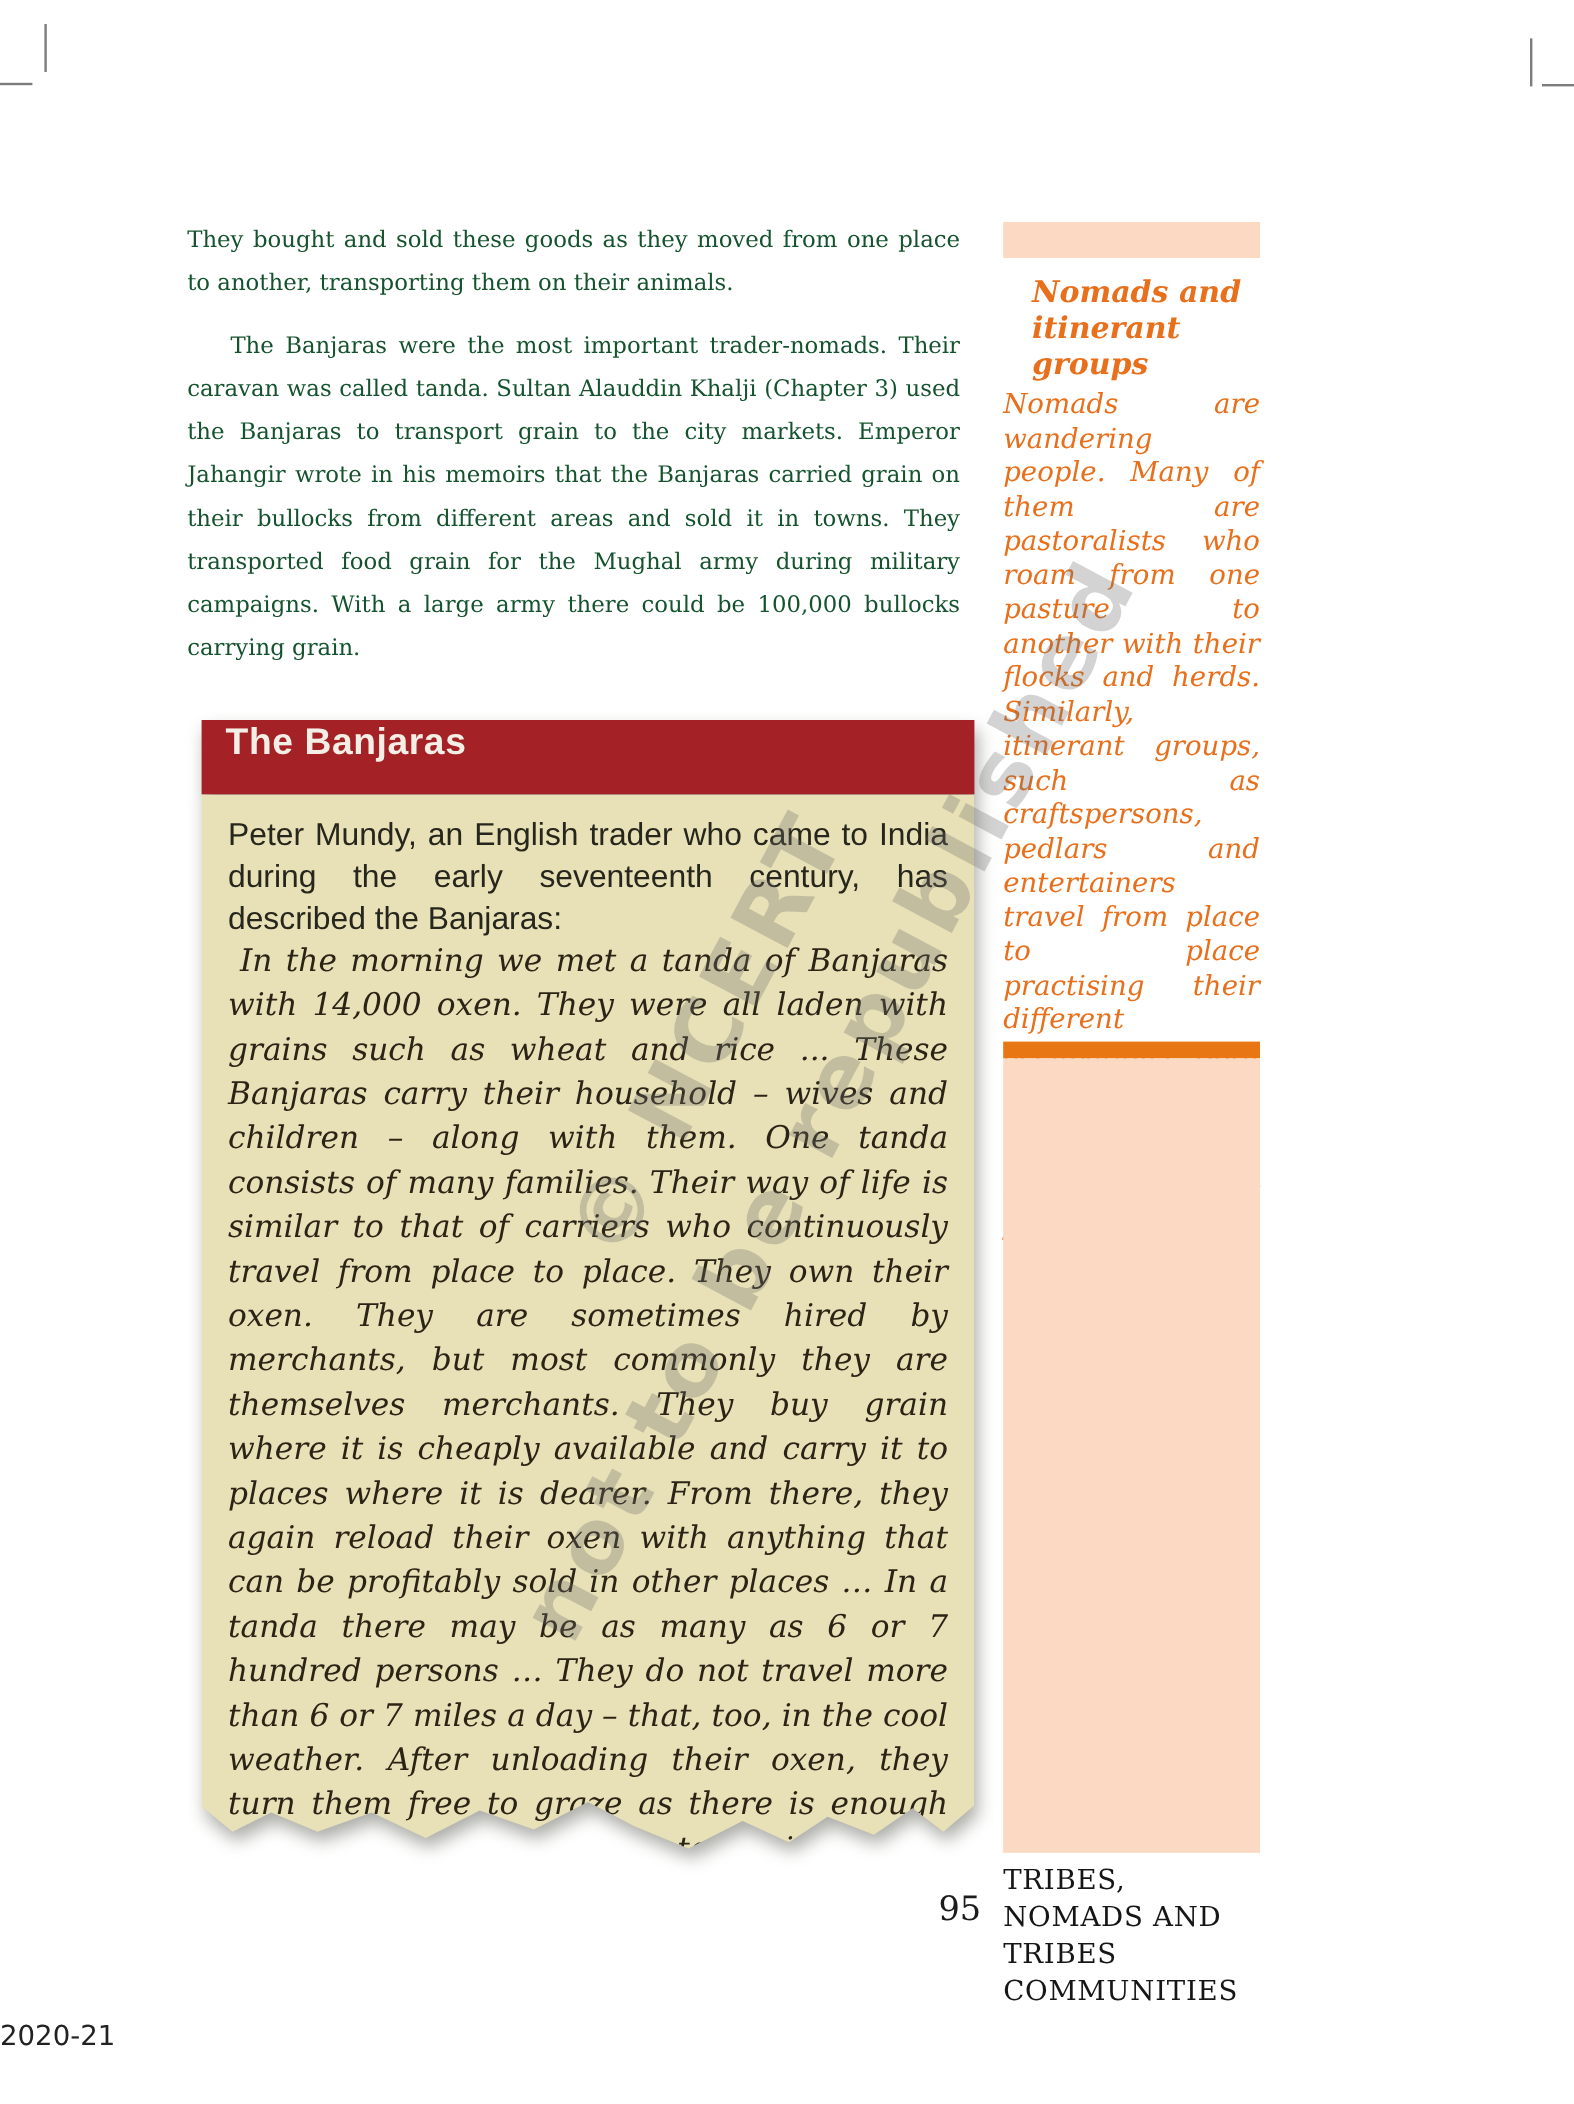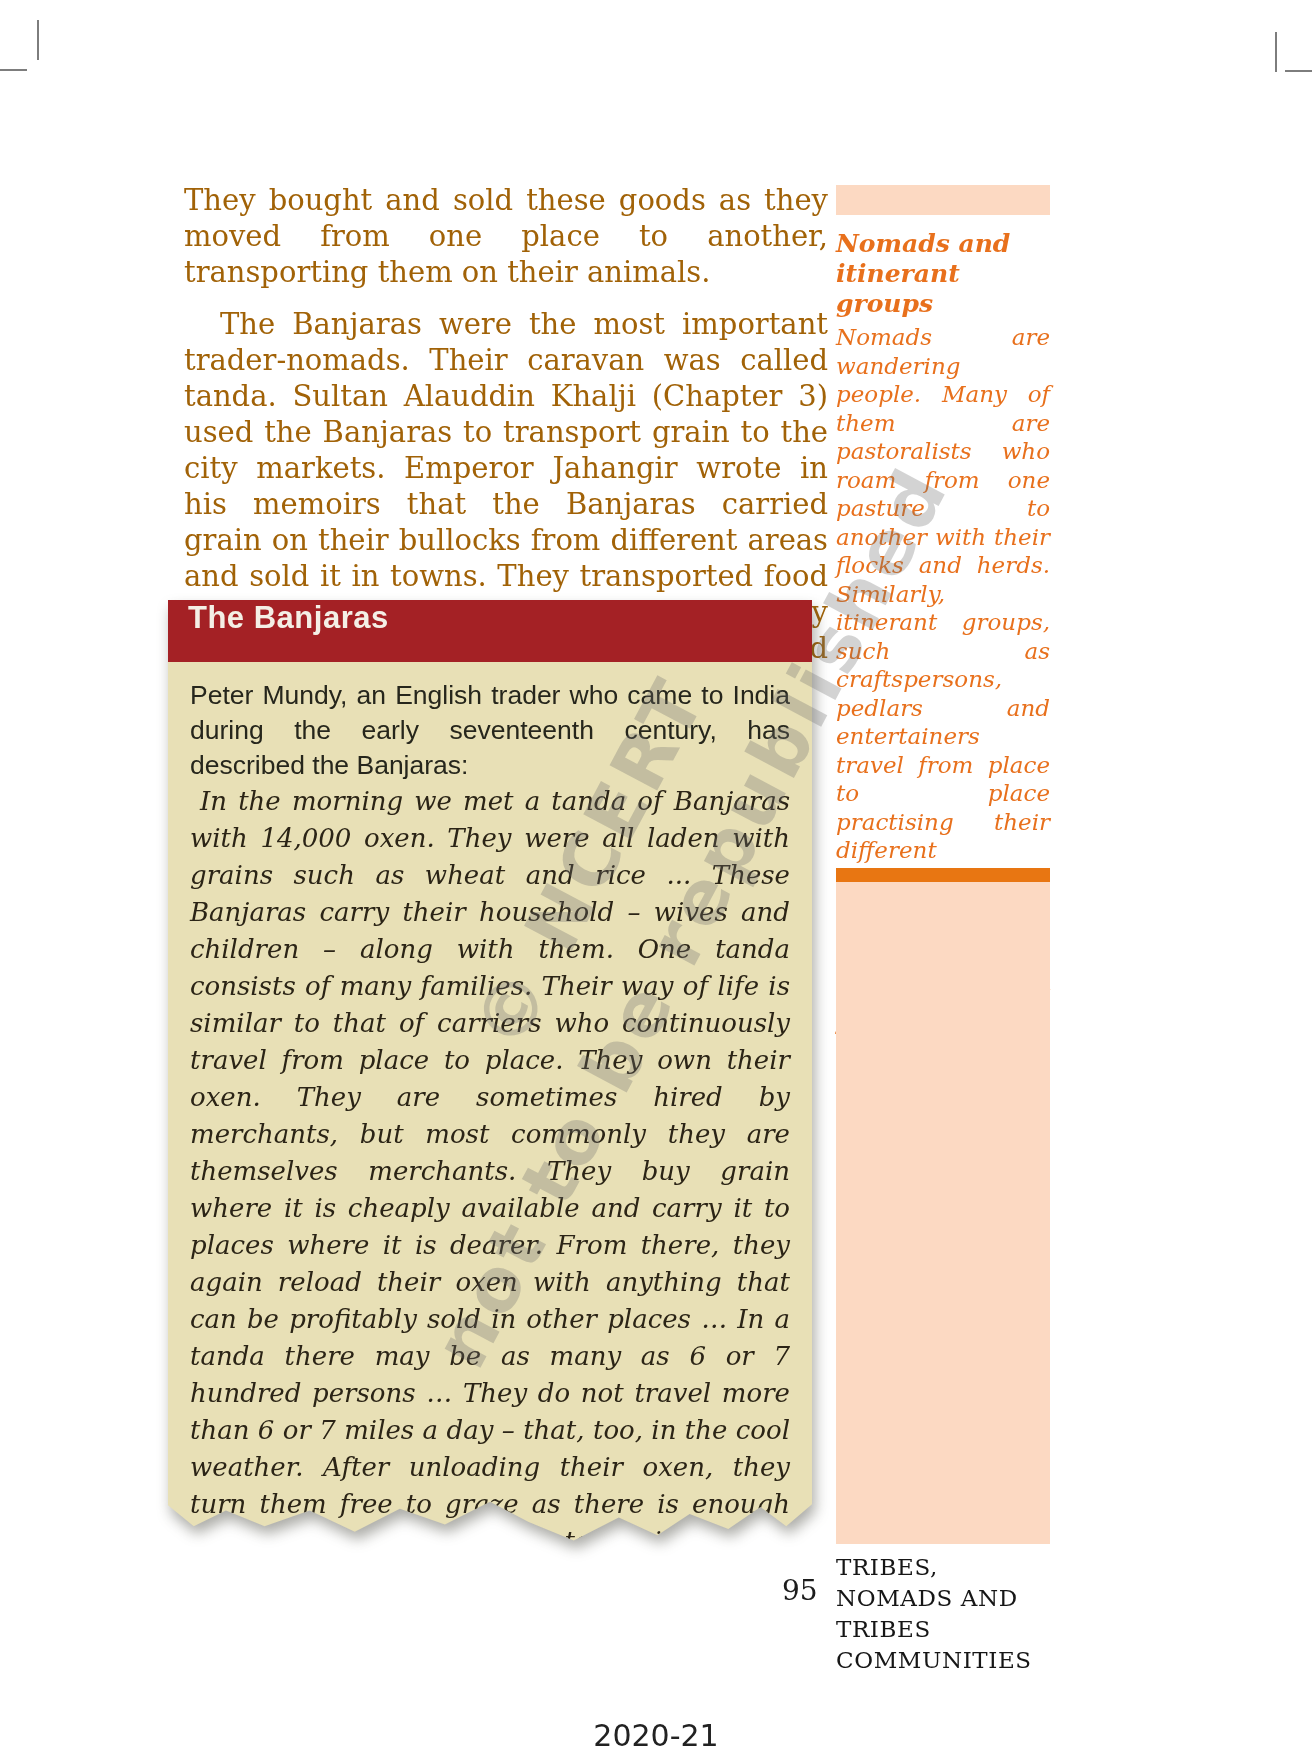--- a/index.html
+++ b/index.html
@@ -15,23 +15,23 @@
   
   .crop { position: absolute; background: #7d7d7d; }
   .crop-tl-v { left: 37px; top: 20px; width: 2px; height: 40px; }
   .crop-tl-h { left: 0; top: 69px; width: 27px; height: 2px; }
   .crop-tr-v { left: 1275px; top: 32px; width: 2px; height: 40px; }
   .crop-tr-h { left: 1285px; top: 70px; width: 27px; height: 2px; }
 
   
   .main-col {
     position: absolute;
-    left: 184px; top: 182px; width: 644px;
-    color: #a16207;
-    font-size: 29px; line-height: 36px;
+    left: 156px; top: 182px; width: 644px;
+    color: #14532d;
+    font-size: 19px; line-height: 36px;
     text-align: justify;
   }
   .main-col p { margin: 0 0 16px 0; }
   .main-col p.indent { text-indent: 36px; }
   .italic { }
 
   
   .banjaras-box {
     position: absolute;
     left: 168px; top: 600px; width: 644px;
@@ -101,21 +101,21 @@
   .sidebar {
     position: absolute;
     left: 836px; top: 185px; width: 214px;
   }
   .sidebar-band { width: 100%; height: 30px; background: #fcd9c2; }
   .sidebar-heading {
     margin-top: 14px;
     color: #e8701c;
     font-weight: bold;
     font-style: italic;
-    font-size: 25px; line-height: 30px;
+    font-size: 25px; line-height: 30px; margin-left: 24px;
   }
   .sidebar-body {
     margin-top: 4px;
     color: #e8701c;
     font-style: italic;
     font-size: 23px; line-height: 28.5px;
     text-align: justify;
   }
   .accent-bar {
     position: absolute;
@@ -157,23 +157,23 @@
   .footer-title {
     position: absolute;
     left: 836px; top: 1552px; width: 220px;
     font-size: 23px; line-height: 31px;
     letter-spacing: 0.6px;
     color: #161616;
   }
   .year-mark {
     position: absolute;
     left: 0; top: 1684px; width: 100%;
-    text-align: center;
+    text-align: left;
     font-family: "DejaVu Sans", sans-serif;
-    font-size: 30px; color: #222; margin-top: 34px;
+    font-size: 23px; color: #222;
   }
 </style>
 </head>
 <body>
 
 <div class="page">
 
   <div class="crop crop-tl-v"></div>
   <div class="crop crop-tl-h"></div>
   <div class="crop crop-tr-v"></div>

